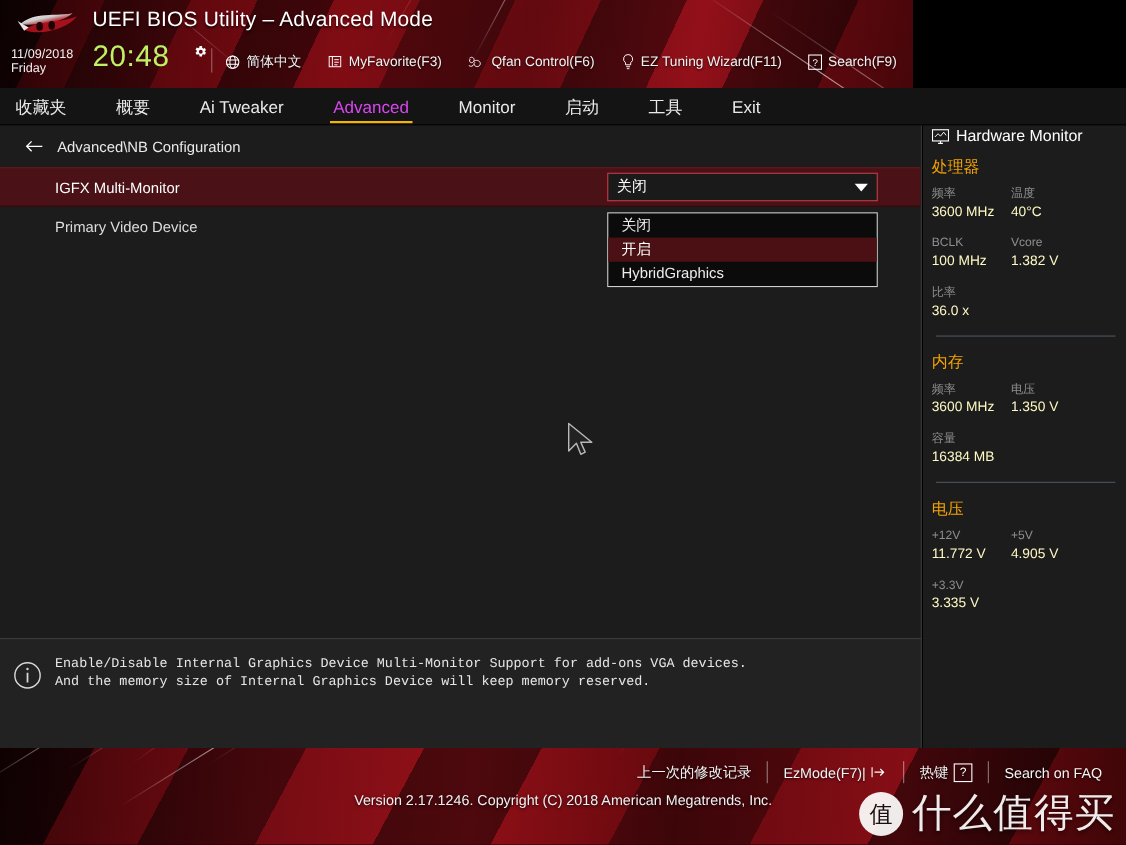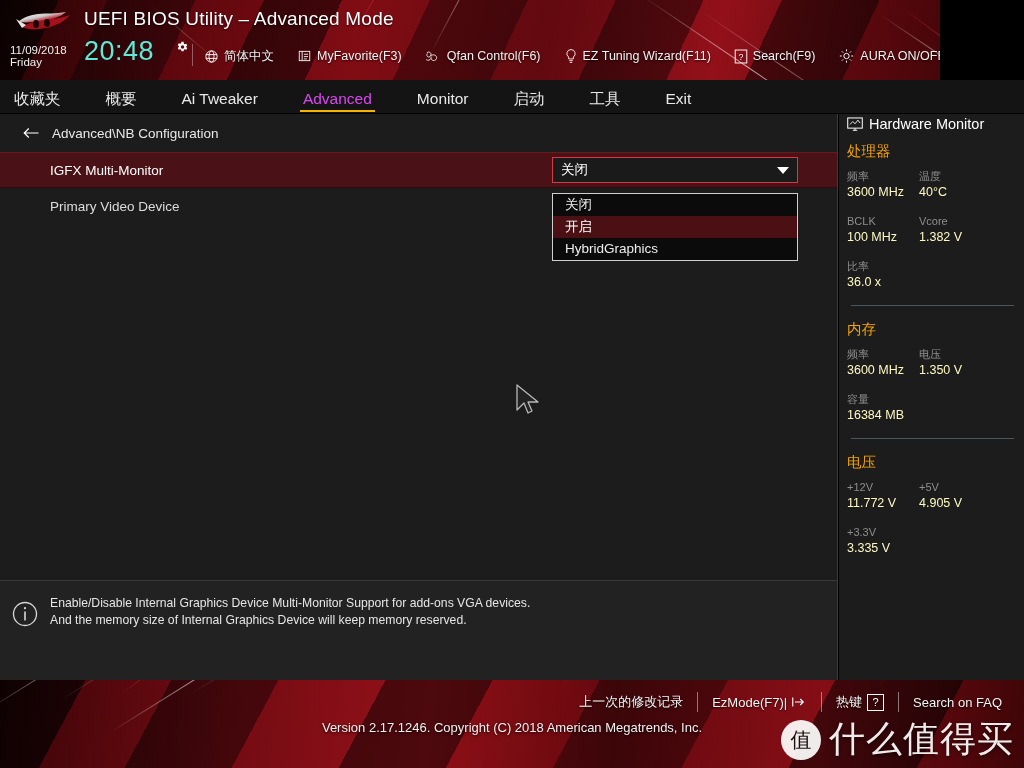--- a/index.html
+++ b/index.html
@@ -6,21 +6,21 @@
   html,body { width:1024px; height:768px; overflow:hidden; background:#000; }
   body {
     font-family:"Liberation Sans","DejaVu Sans",sans-serif;
     color:#e8e8e8;
     -webkit-font-smoothing:antialiased;
   }
   .screen { position:relative; width:1024px; height:768px; }
 
   
   .header {
-    position:absolute; left:0; top:0; width:940px; height:80px;
+    position:absolute; left:0; top:0; width:830px; height:80px;
     background:#2e0508;
     overflow:hidden;
   }
   .hdr-bg { position:absolute; inset:0; }
   .hdr-bg .g1 {
     position:absolute; inset:0;
     background:
       linear-gradient(100deg, #1a0305 0%, #4d070c 18%, #780b12 38%, #5a0a10 58%, #8d0f18 76%, #3c060a 100%);
   }
   .hdr-bg .g2 {
@@ -36,21 +36,21 @@
 
   .rog-logo { position:absolute; left:14px; top:8px; width:62px; height:28px; }
   .title {
     position:absolute; left:84px; top:8px;
     font-size:19px; letter-spacing:.2px; color:#fff; font-weight:400;
     text-shadow:0 1px 2px rgba(0,0,0,.7);
   }
   .datetime { position:absolute; left:10px; top:44px; width:72px; line-height:1.05; }
   .datetime .d { font-size:11.5px; color:#efefef; }
   .datetime .w { font-size:11.5px; color:#efefef; }
-  .clock { position:absolute; left:84px; top:36px; font-size:27px; color:#5eead4; letter-spacing:.5px; }
+  .clock { position:absolute; left:84px; top:36px; font-size:27px; color:#bef264; letter-spacing:.5px; }
   .gear-ic { position:absolute; left:175px; top:40px; width:14px; height:14px; }
   .hdr-sep { position:absolute; top:44px; width:1px; height:22px; background:rgba(255,255,255,.35); }
 
   .hdr-items { position:absolute; left:204px; top:44px; height:24px; display:flex; align-items:center; gap:5px; }
   .hdr-item { display:flex; align-items:center; gap:5px; font-size:12.5px; color:#f2f2f2; white-space:nowrap; margin-right:18px;
               text-shadow:0 1px 2px rgba(0,0,0,.8); cursor:default; }
   .hdr-item svg { display:block; }
 
   
   .tabbar {
@@ -99,21 +99,21 @@
   .dropdown {
     position:absolute; left:552px; top:193px; width:246px;
     background:#0b0b0b; border:1px solid #cfcfcf; z-index:30;
   }
   .dd-item { height:22px; line-height:22px; padding-left:12px; font-size:13.5px; color:#ededed; }
   .dd-item.hl { background:#4a1014; color:#fff; }
 
   
   .helpbar {
     position:absolute; left:0; top:580px; width:838px; height:129px;
-    background:#222222; border-top:1px solid #3a3a3a; border-right:1px solid #3a3a3a;
+    background:#222222; border-top:1px solid #3a3a3a; border-right:1px solid #3a3a3a;font-family:Liberation Mono, monospace;
   }
   .help-ic { position:absolute; left:12px; top:20px; width:26px; height:26px; }
   .help-txt { position:absolute; left:50px; top:14px; right:14px; font-size:12.2px; line-height:17px; color:#e6e6e6; }
 
   
   .hw {
     position:absolute; left:839px; top:114px; width:185px; height:566px;
     background:#1c1c1c; padding:0 0 0 0;
   }
   .hw-title { display:flex; align-items:center; gap:6px; padding:2px 0 10px 8px; font-size:14.5px; color:#ffffff; }

